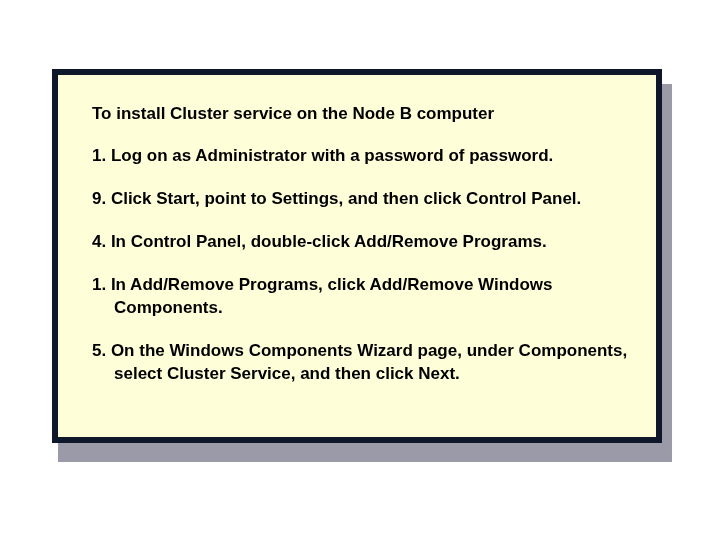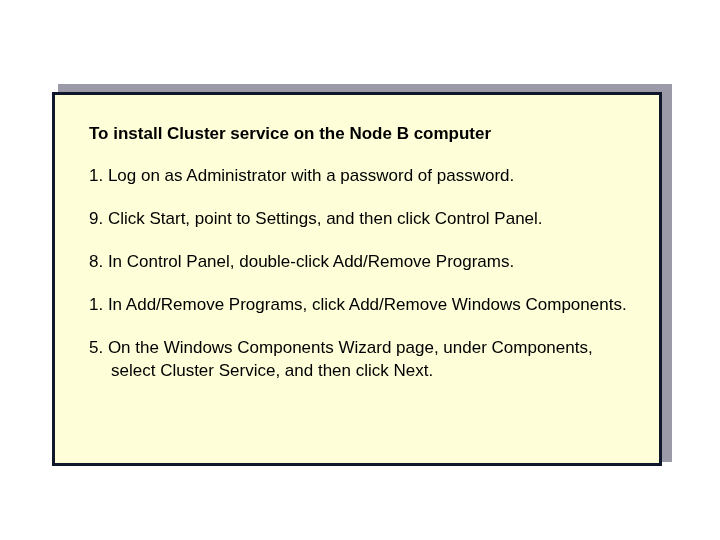--- a/index.html
+++ b/index.html
@@ -15,52 +15,52 @@
       position: absolute;
       left: 58px;
       top: 84px;
       width: 614px;
       height: 378px;
       background: #9a9aa8;
     }
     .panel {
       position: absolute;
       left: 52px;
-      top: 92px;
+      top: 69px;
       width: 610px;
       height: 374px;
       background: #feffd9;
-      border: 3px solid #0f172a;
+      border: 6px solid #0f172a;
       box-sizing: border-box;
       padding: 28px 26px 20px 34px;
     }
     .title {
       font-size: 17px;
       font-weight: bold;
       color: #000;
       margin-bottom: 20px;
       line-height: 1.3;
     }
     .step {
       font-size: 17px;
-      font-weight: normal;
+      font-weight: bold;
       color: #000;
       margin-bottom: 20px;
       line-height: 1.35;
       padding-left: 22px;
       text-indent: -22px;
     }
     .step:last-child {
       margin-bottom: 0;
     }
   </style>
 </head>
 <body>
 
 <div class="shadow-box"></div>
 <div class="panel">
   <div class="title">To install Cluster service on the Node B computer</div>
   <div class="step">1. Log on as Administrator with a password of password.</div>
   <div class="step">9. Click Start, point to Settings, and then click Control Panel.</div>
-  <div class="step">8. In Control Panel, double-click Add/Remove Programs.</div>
+  <div class="step">4. In Control Panel, double-click Add/Remove Programs.</div>
   <div class="step">1. In Add/Remove Programs, click Add/Remove Windows Components.</div>
   <div class="step">5. On the Windows Components Wizard page, under Components, select Cluster Service, and then click Next.</div>
 </div>
 
 </body></html>

